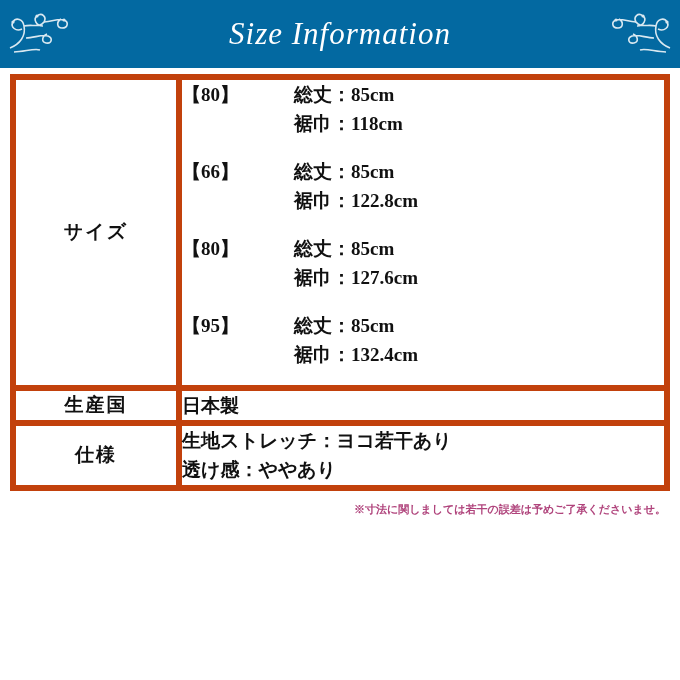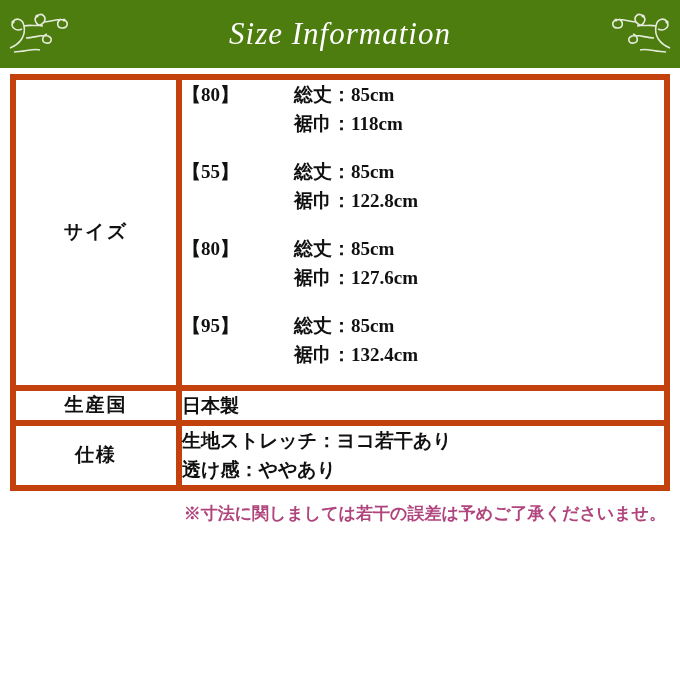--- a/index.html
+++ b/index.html
@@ -17,21 +17,21 @@
     position: relative;
     width: 680px;
     height: 680px;
     box-sizing: border-box;
   }
 
   
   .header {
     position: relative;
     height: 68px;
-    background: #4d7c0f;
+    background: #0369a1;
     display: flex;
     align-items: center;
     justify-content: center;
   }
   .header-title {
     color: #ffffff;
     font-family: "Liberation Serif", "DejaVu Serif", serif;
     font-size: 31px;
     letter-spacing: 1px;
     font-style: italic;
@@ -99,21 +99,21 @@
   .size-dims div { white-space: nowrap; }
 
   .value-line { white-space: nowrap; }
 
   
   .notes {
     margin-top: 10px;
     padding-right: 14px;
     text-align: right;
     color: #b0447c;
-    font-size: 17px;
+    font-size: 11px;
     font-weight: 700;
     line-height: 1.5;
     font-family: "Liberation Serif", "DejaVu Serif", serif;
   }
   .notes div { white-space: nowrap; }
 </style>
 </head>
 <body>
 
 <div class="page">
@@ -159,21 +159,21 @@
           <td class="label">サイズ</td>
           <td class="value">
             <div class="size-block">
               <div class="size-name">【80】</div>
               <div class="size-dims">
                 <div>総丈：85cm</div>
                 <div>裾巾：118cm</div>
               </div>
             </div>
             <div class="size-block">
-              <div class="size-name">【55】</div>
+              <div class="size-name">【66】</div>
               <div class="size-dims">
                 <div>総丈：85cm</div>
                 <div>裾巾：122.8cm</div>
               </div>
             </div>
             <div class="size-block">
               <div class="size-name">【80】</div>
               <div class="size-dims">
                 <div>総丈：85cm</div>
                 <div>裾巾：127.6cm</div>

